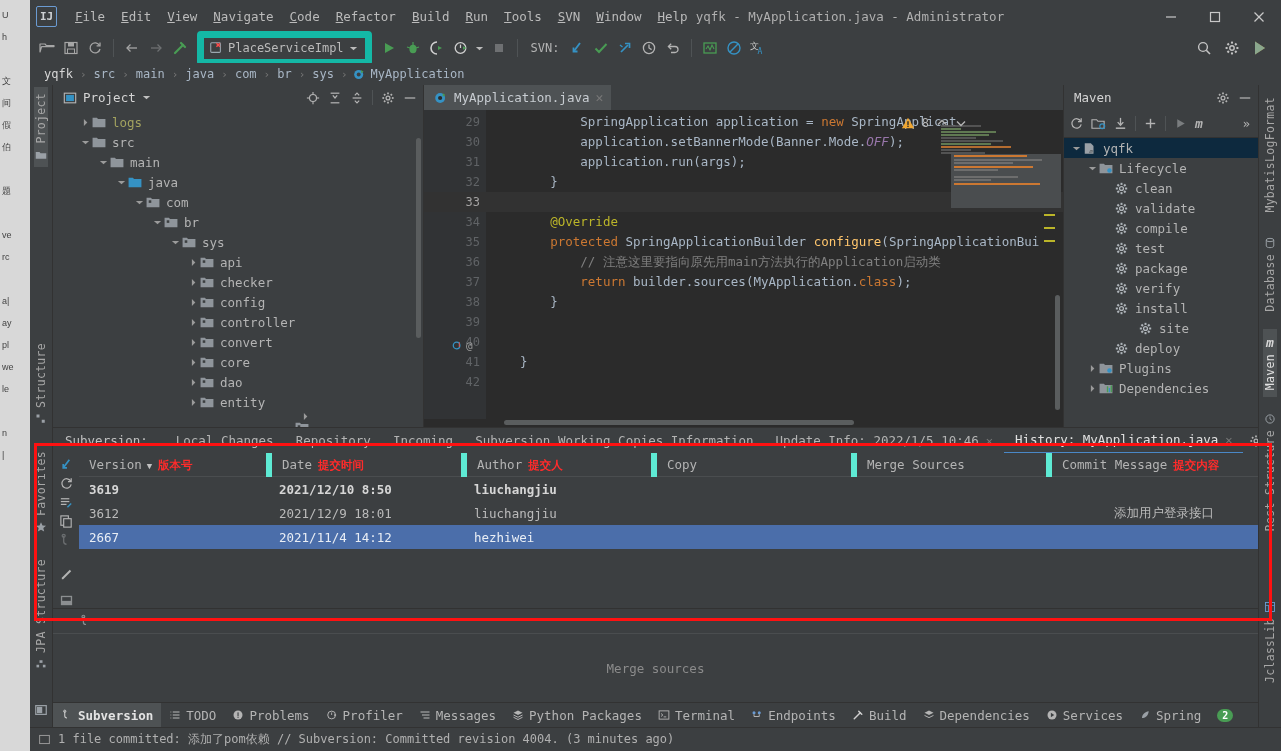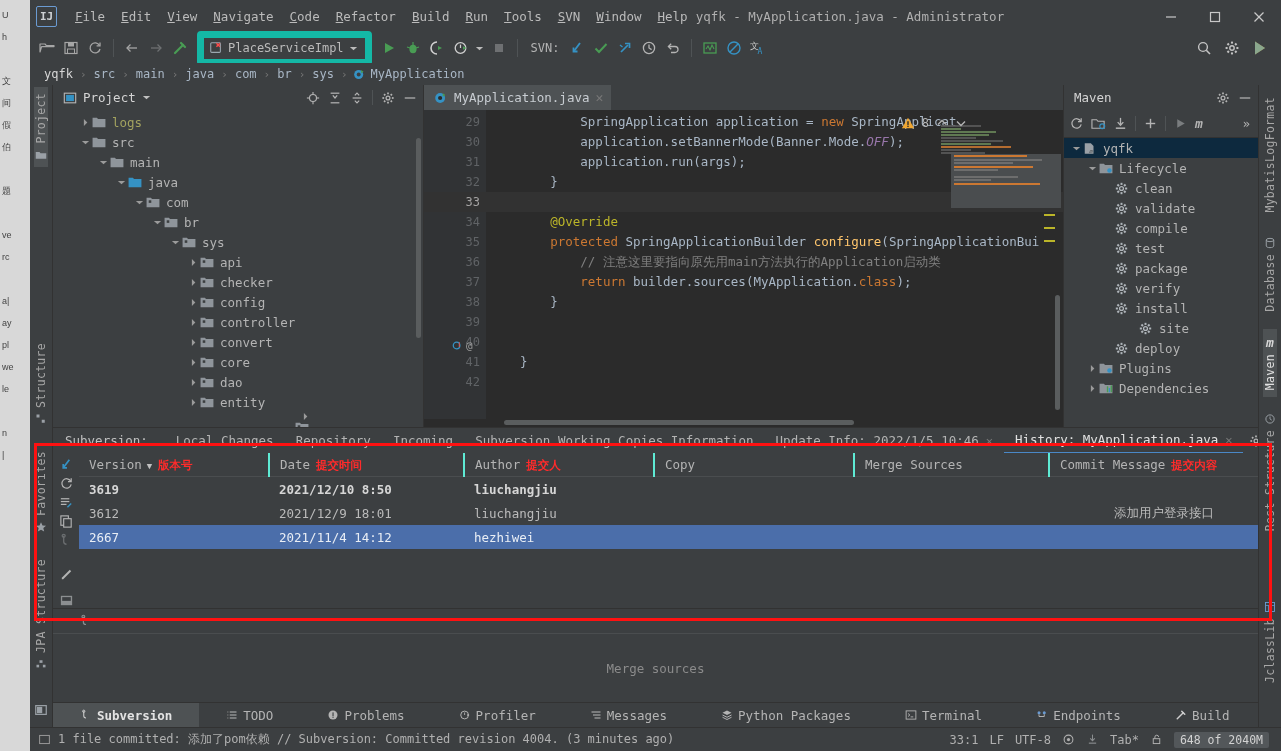--- a/index.html
+++ b/index.html
@@ -103,36 +103,36 @@
   .svn-tab{padding:0 11px;height:25px;display:flex;align-items:center;font-size:12.5px;color:#b4b4b4;white-space:nowrap;}
   .svn-tab.lbl{color:#c0c0c0;padding-left:4px;}
   .svn-tab.active{color:#e0e0e0;border-bottom:2px solid #4a88c7;}
   .svn-tab .x{color:#7a7a7a;margin-left:7px;font-size:12px;}
   .svn-tabs .right{margin-left:auto;display:flex;align-items:center;gap:10px;padding-right:6px;}
   .svn-body{display:flex;flex:1;min-height:0;}
   .svn-side{width:26px;background:#3c3f41;display:flex;flex-direction:column;align-items:center;gap:4px;padding-top:4px;}
   .svn-main{flex:1;display:flex;flex-direction:column;min-width:0;background:#3c3f41;}
   table.svn{border-collapse:collapse;width:100%;table-layout:fixed;}
   table.svn th{background:#3c3f41;color:#b4b4b4;font-weight:normal;font-size:12.5px;text-align:left;
-    height:23px;padding:0 0 0 10px;border-right:2px solid #5eead4;border-bottom:1px solid #4a4d4f;white-space:nowrap;}
+    height:23px;padding:0 0 0 10px;border-right:6px solid #5eead4;border-bottom:1px solid #4a4d4f;white-space:nowrap;}
   table.svn td{height:24px;padding:0 0 0 10px;font-size:12.5px;color:#bbbbbb;white-space:nowrap;overflow:hidden;}
   tr.r0 td{color:#d6d6d6;font-weight:bold;background:#3c3f41;}
   tr.r1 td{background:#3c3f41;}
   tr.sel td{background:#4b6eaa;color:#e9eef5;}
   .cn{color:#ff2b2b;font-size:11.5px;padding-left:6px;font-weight:bold;}
   .sortarrow{color:#c0c0c0;font-size:9px;padding-left:5px;}
 
   
   .mergewrap{height:100px;display:flex;flex-direction:column;background:#3c3f41;border-top:1px solid #323232;}
   .mergebar{height:24px;display:flex;align-items:center;padding-left:26px;border-bottom:1px solid #4a4d4f;}
   .mergebody{flex:1;display:flex;align-items:center;justify-content:center;color:#8b8b8b;font-size:12.5px;}
 
   
   .bottombar{height:24px;background:#3c3f41;display:flex;align-items:center;border-top:1px solid #323232;flex:0 0 auto;}
-  .btw{display:flex;align-items:center;gap:5px;padding:0 27px;height:24px;font-size:12.5px;color:#b4b4b4;white-space:nowrap;}
+  .btw{display:flex;align-items:center;gap:5px;padding:0 8px;height:24px;font-size:12.5px;color:#b4b4b4;white-space:nowrap;}
   .btw.active{background:#4e5254;color:#e3e3e3;font-weight:bold;}
   .badge{background:#499c54;color:#fff;border-radius:8px;font-size:10px;padding:1px 5px;font-weight:bold;}
   .statusbar{height:23px;background:#3c3f41;display:flex;align-items:center;padding:0 4px 0 8px;
              font-size:12px;color:#b0b0b0;flex:0 0 auto;border-top:1px solid #323232;}
   .st-right{margin-left:auto;display:flex;align-items:center;gap:11px;padding-right:8px;}
   .memchip{background:#53575a;color:#d2d2d2;padding:1px 6px;border-radius:2px;font-size:11.5px;}
 
   
   .redbox{position:absolute;border:3px solid #ff1111;pointer-events:none;z-index:60;}
 </style>
@@ -1335,36 +1335,16 @@
 
       </div>
     </div>
   </div>
 
   <div class="statusbar">
     <svg width="13" height="13" viewBox="0 0 16 16" style="margin-right:7px;">
         <rect x="2" y="3" width="12" height="10" fill="none" stroke="#9a9a9a" stroke-width="1.2"></rect>
       </svg>
     <span>1 file committed: 添加了pom依赖 // Subversion: Committed revision 4004. (3 minutes ago)</span>
-    <div class="st-right">
-      <span>33:1</span>
-      <span>LF</span>
-      <span>UTF-8</span>
-      <svg width="13" height="13" viewBox="0 0 16 16">
-          <circle cx="8" cy="8" r="5.4" fill="none" stroke="#b0b0b0" stroke-width="1.3"></circle>
-          <circle cx="8" cy="8" r="2" fill="#b0b0b0"></circle>
-        </svg>
-      <svg width="13" height="13" viewBox="0 0 16 16">
-          <line x1="8" y1="2" x2="8" y2="9" stroke="#8b8e90" stroke-width="1.3"></line>
-          <path d="M5.2 6.6 8 9.4 10.8 6.6" fill="none" stroke="#8b8e90" stroke-width="1.3"></path>
-          <line x1="3.5" y1="12.5" x2="12.5" y2="12.5" stroke="#8b8e90" stroke-width="1.4"></line>
-        </svg>
-      <span>Tab*</span>
-      <svg width="13" height="13" viewBox="0 0 16 16">
-          <rect x="4" y="7" width="8" height="6" fill="none" stroke="#b0b0b0" stroke-width="1.2"></rect>
-          <path d="M6 7V5a2.3 2.3 0 0 1 4.6 0" fill="none" stroke="#b0b0b0" stroke-width="1.2"></path>
-        </svg>
-      <span class="memchip">648 of 2040M</span>
-    </div>
   </div>
 </div>
 
 <div class="redbox" style="left:34px;top:443px;width:1232px;height:172px;"></div>
 
 </body></html>

